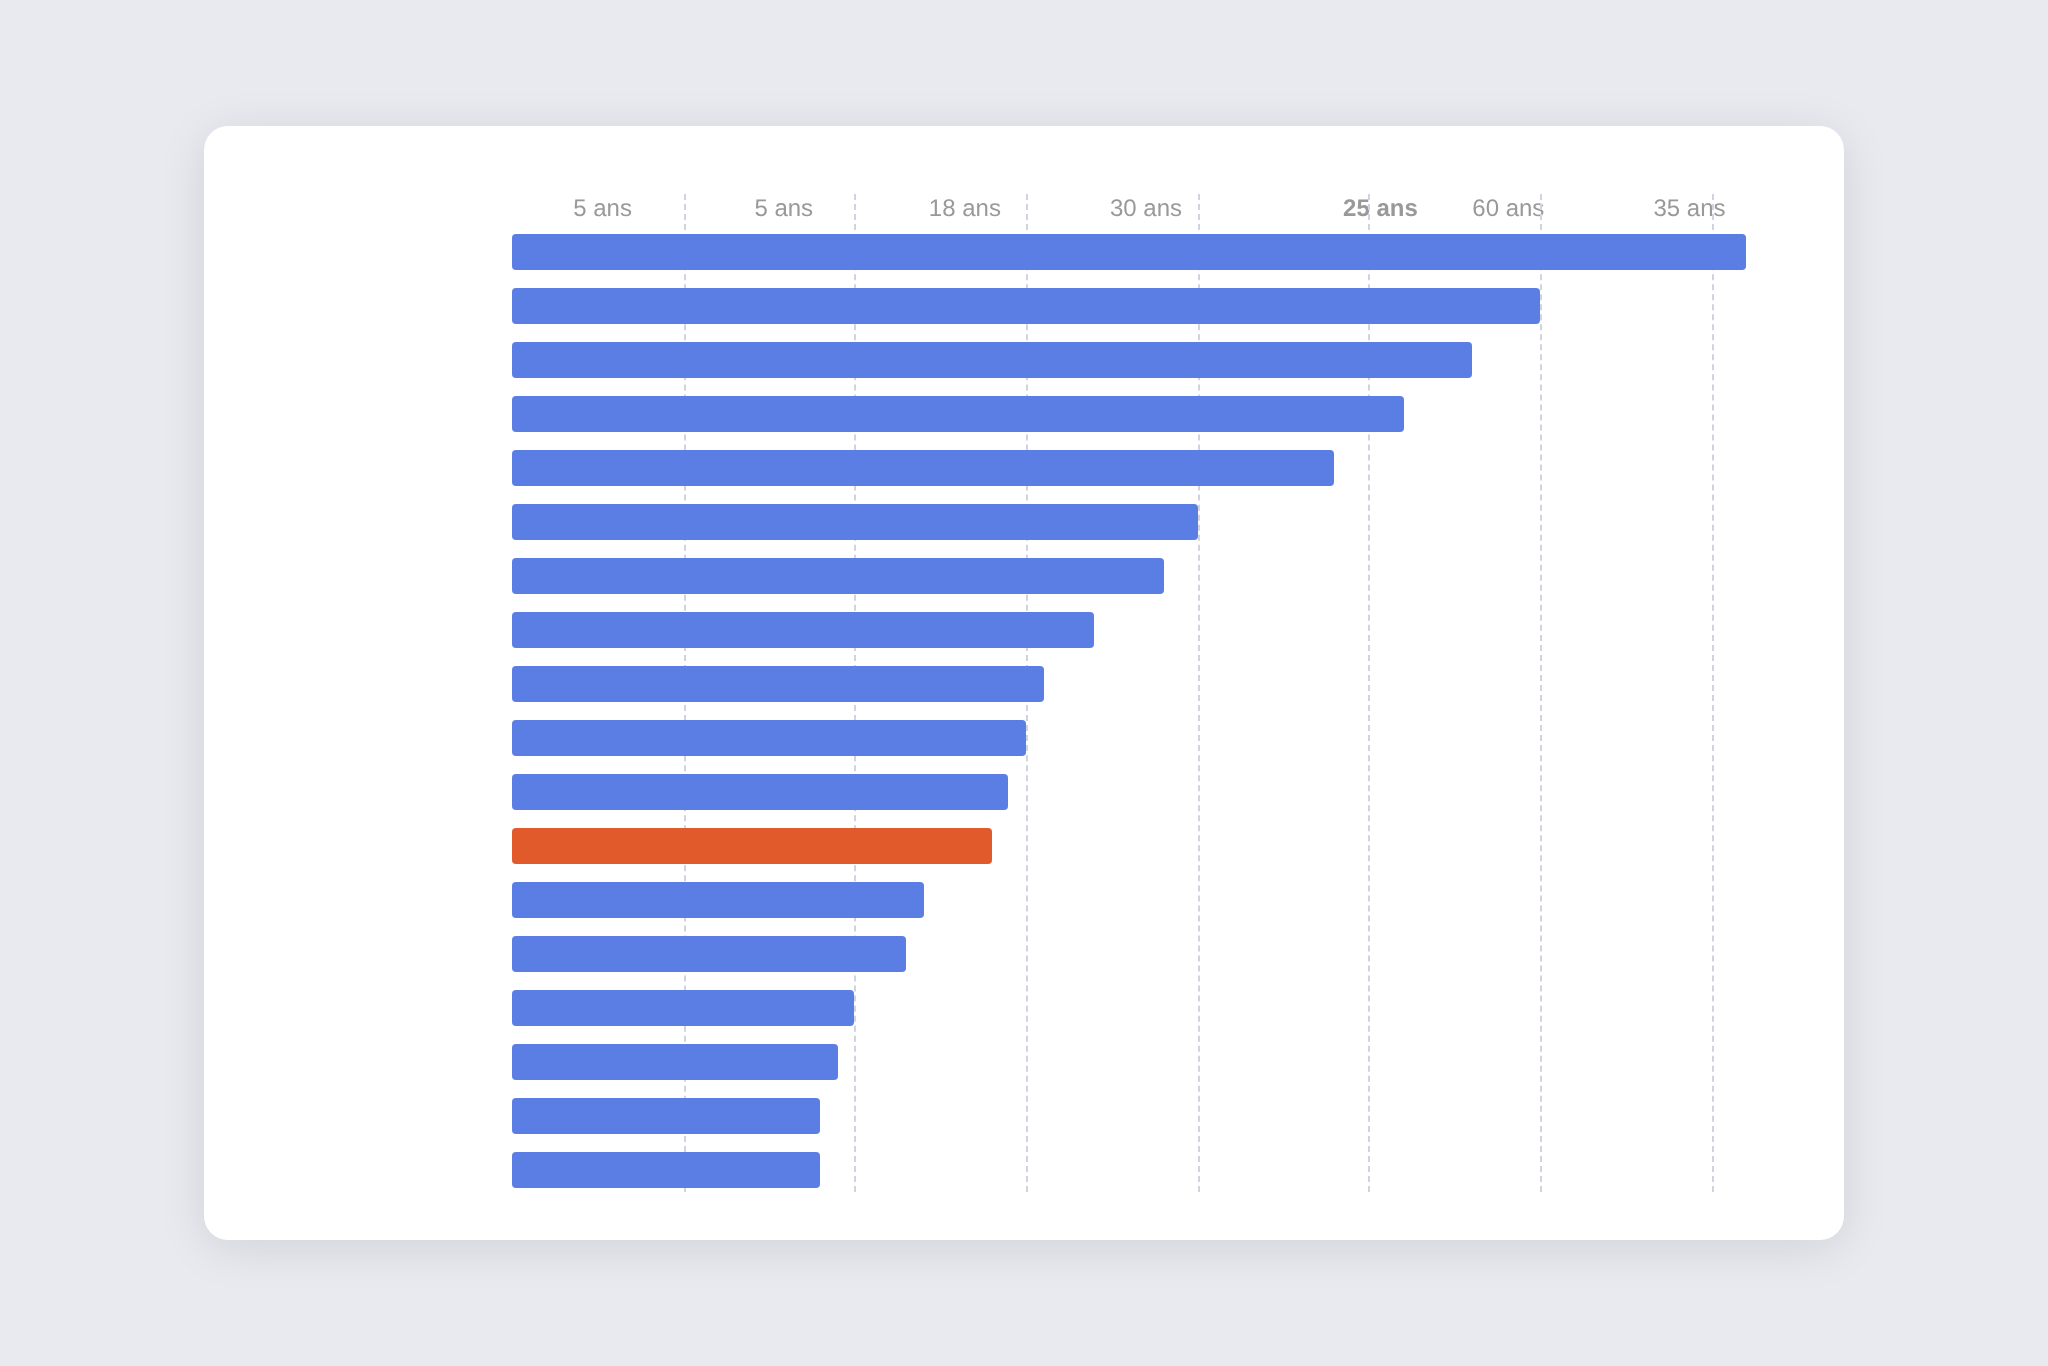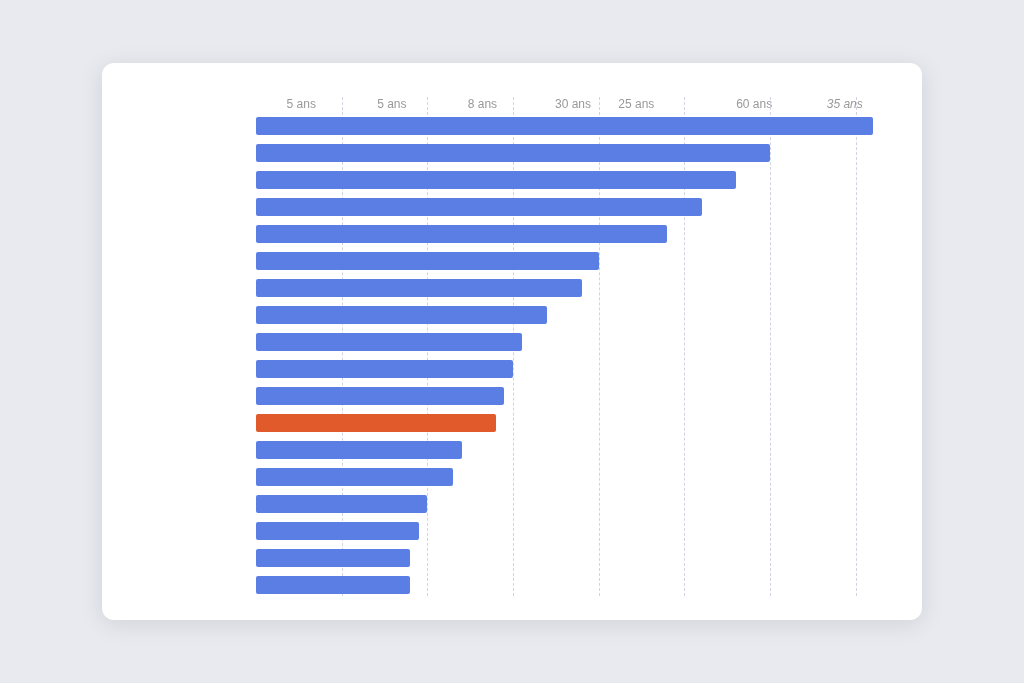--- a/index.html
+++ b/index.html
@@ -99,25 +99,25 @@
           <div class="grid-line" style="left: 40.5405%;"></div>
           <div class="grid-line" style="left: 54.0541%;"></div>
           <div class="grid-line" style="left: 67.5676%;"></div>
           <div class="grid-line" style="left: 81.0811%;"></div>
           <div class="grid-line" style="left: 94.5946%;"></div>
         </div>
 
       <div style="display:flex; padding-left:0; margin-bottom:4px;" id="axis-labels-row">
           <div style="flex: 1 1 0%; text-align: center; font-size: 12px; color: rgb(153, 153, 153);">5 ans</div>
           <div style="flex: 1 1 0%; text-align: center; font-size: 12px; color: rgb(153, 153, 153);">5 ans</div>
-          <div style="flex: 1 1 0%; text-align: center; font-size: 12px; color: rgb(153, 153, 153);">8 ans</div>
+          <div style="flex: 1 1 0%; text-align: center; font-size: 12px; color: rgb(153, 153, 153);">18 ans</div>
           <div style="flex: 1 1 0%; text-align: center; font-size: 12px; color: rgb(153, 153, 153);">30 ans</div>
-          <div style="flex: 1 1 0%; text-align: left; font-size: 12px; color: rgb(153, 153, 153);">25 ans</div>
+          <div style="flex: 1 1 0%; text-align: right; font-size: 12px; color: rgb(153, 153, 153); font-weight: bold;">25 ans</div>
           <div style="flex: 1 1 0%; text-align: center; font-size: 12px; color: rgb(153, 153, 153);">60 ans</div>
-          <div style="flex: 1 1 0%; text-align: center; font-size: 12px; color: rgb(153, 153, 153); font-style: italic;">35 ans</div>
+          <div style="flex: 1 1 0%; text-align: center; font-size: 12px; color: rgb(153, 153, 153);">35 ans</div>
         </div>
 
       <div class="bars-container" id="bars-container" style="position:relative;">
           <div class="bar-row" style="position: relative; padding-left: 0px;">
             <div class="band-label" style="position: absolute; left: 0px; width: 128px;">The Zombies</div>
             <div class="bar-track">
               <div class="bar-fill blue" style="width: 97.2973%;"></div>
             </div>
           </div>
           <div class="bar-row" style="position: relative; padding-left: 0px;">

